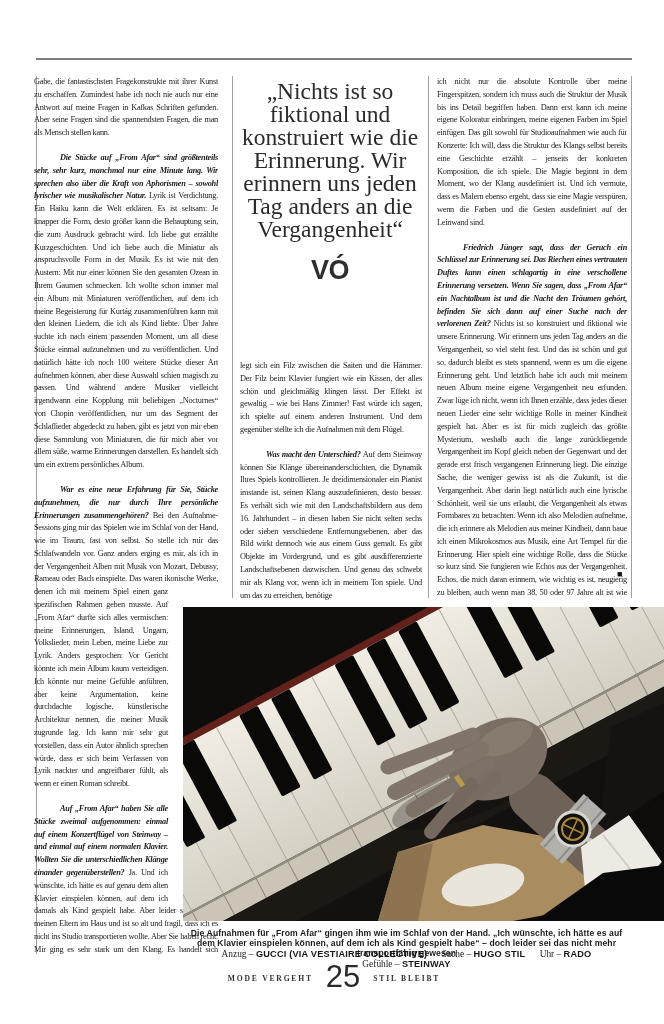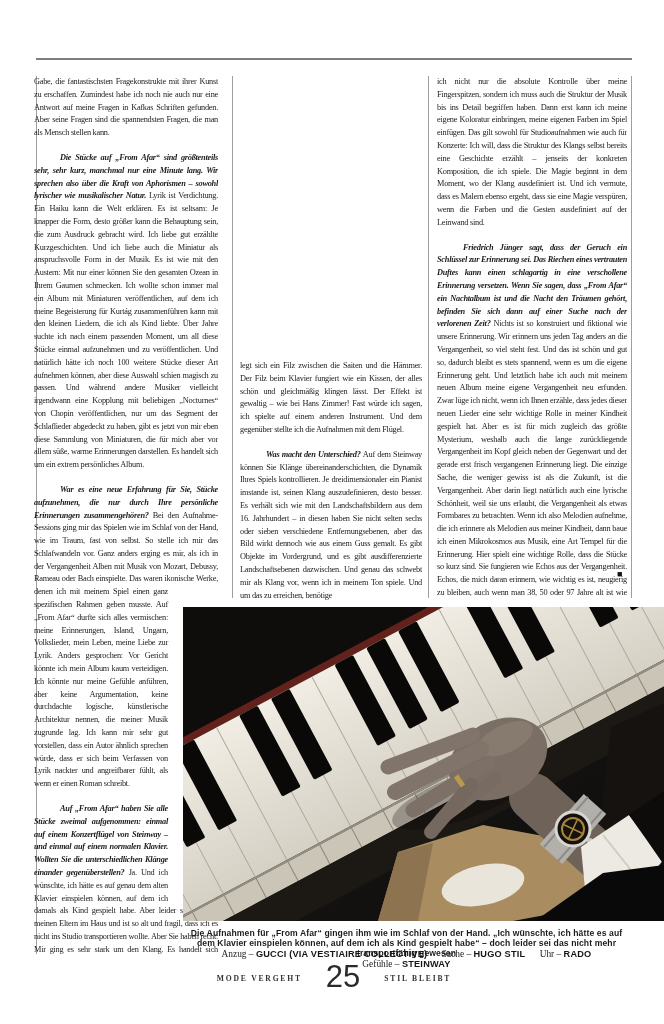--- a/index.html
+++ b/index.html
@@ -38,21 +38,21 @@
   .caption { position:absolute; left:183px; top:929px; width:447px; text-align:center;
              font-family:"Liberation Sans",sans-serif; font-weight:700; font-size:8.6px;
              line-height:9.8px; letter-spacing:0.1px; color:#1b1b1b; }
   .credits { position:absolute; left:183px; top:949px; width:447px; text-align:center; font-size:9.4px; }
   .credit { margin:0 6px; white-space:nowrap; }
   .credit-label { font-family:"Liberation Serif",serif; color:#222; }
   .credit-brand { font-family:"Liberation Sans",sans-serif; font-weight:700; font-size:9.2px;
                   letter-spacing:0.2px; color:#161616; }
 
   .page-footer { position:absolute; left:36px; top:963px; width:596px; display:flex;
-                 justify-content:center; align-items:center; gap:24px;text-align:right; }
+                 justify-content:center; align-items:center; gap:13px;text-align:right; }
   .motto { font-size:7.6px; font-weight:700; letter-spacing:1.8px; color:#333; }
   .pagenum { font-family:Liberation Sans, sans-serif; font-size:31px; line-height:1; color:#2a2a2a;
              transform:translateY(-2px); }
 
   .end-mark { position:absolute; left:617px; top:569px; font-size:9px; color:#111; }
 </style>
 </head>
 <body>
 
 <div class="page">
@@ -65,20 +65,22 @@
   <div class="vline vl-d"></div>
 
   <section class="col col-left">
     <p class="para"><span>Gabe, die fantastischsten Fragekonstrukte mit ihrer Kunst zu erschaffen. Zumindest habe ich noch nie auch nur eine Antwort auf meine Fragen in Kafkas Schriften gefunden. Aber seine Fragen sind die spannendsten Fragen, die man als Mensch stellen kann.</span></p>
     <p class="para indent"><span class="q">Die Stücke auf „From Afar“ sind größtenteils sehr, sehr kurz, manchmal nur eine Minute lang. Wir sprechen also über die Kraft von Aphorismen – sowohl lyrischer wie musikalischer Natur. </span><span>Lyrik ist Verdichtung. Ein Haiku kann die Welt erklären. Es ist seltsam: Je knapper die Form, desto größer kann die Behauptung sein, die zum Ausdruck gebracht wird. Ich liebe gut erzählte Kurzgeschichten. Und ich liebe auch die Miniatur als anspruchsvolle Form in der Musik. Es ist wie mit den Austern: Mit nur einer können Sie den gesamten Ozean in Ihrem Gaumen schmecken. Ich wollte schon immer mal ein Album mit Miniaturen veröffentlichen, auf dem ich meine Begeisterung für Kurtág zusammenführen kann mit den kleinen Liedern, die ich als Kind liebte. Über Jahre suchte ich nach einem passenden Moment, um all diese Stücke einmal aufzunehmen und zu veröffentlichen. Und natürlich hätte ich noch 100 weitere Stücke dieser Art aufnehmen können, aber diese Auswahl schien magisch zu passen. Und während andere Musiker vielleicht irgendwann eine Kopplung mit beliebigen „Nocturnes“ von Chopin veröffentlichen, nur um das Segment der Schlaflieder abgedeckt zu haben, gibt es jetzt von mir eben diese Sammlung von Miniaturen, die für mich aber vor allem süße, warme Erinnerungen darstellen. Es handelt sich um ein extrem persönliches Album.</span></p>
     <p class="para indent"><span class="q">War es eine neue Erfahrung für Sie, Stücke aufzunehmen, die nur durch Ihre persönliche Erinnerungen zusammengehören? </span><span>Bei den Aufnahme-Sessions ging mir das Spielen wie im Schlaf von der Hand, wie im Traum, fast von selbst. So stelle ich mir das Schlafwandeln vor. Ganz anders erging es mir, als ich in der Vergangenheit Alben mit Musik von Mozart, Debussy, Rameau oder Bach einspielte. Das waren ikonische Werke, denen ich</span><span class="wrap-spacer"></span><span> mit meinem Spiel einen ganz spezifischen Rahmen geben musste. Auf „From Afar“ durfte sich alles vermischen: meine Erinnerungen, Island, Ungarn, Volkslieder, mein Leben, meine Liebe zur Lyrik. Anders gesprochen: Vor Gericht könnte ich mein Album kaum verteidigen. Ich könnte nur meine Gefühle anführen, aber keine Argumentation, keine durchdachte logische, künstlerische Architektur nennen, die meiner Musik zugrunde lag. Ich kann mir sehr gut vorstellen, dass ein Autor ähnlich sprechen würde, dass er sich beim Verfassen von Lyrik nackter und angreifbarer fühlt, als wenn er einen Roman schreibt.</span></p>
     <p class="para indent"><span class="q">Auf „From Afar“ haben Sie alle Stücke zweimal aufgenommen: einmal auf einem Konzertflügel von Steinway – und einmal auf einem normalen Klavier. Wollten Sie die unterschiedlichen Klänge einander gegenüberstellen? </span><span>Ja. Und ich wünschte, ich hätte es auf genau dem alten Klavier einspielen können, auf dem ich damals als Kind gespielt habe. Aber leider steht es bei meinen Eltern im Haus und ist so alt und fragil, dass ich es nicht ins Studio transportieren wollte. Aber Sie haben recht: Mir ging es sehr stark um den Klang. Es handelt sich übrigens nicht um ein gewöhnliches Klavier, sondern ich wählte eins von Kawai, dessen Hämmer mit Filz präpariert sind. Man kann das mittlere Pedal einhaken, dann</span></p>
   </section>
 
   <section class="quote-block">
+    <div class="pull-quote">„Nichts ist so fiktional und konstruiert wie die Erinnerung. Wir erinnern uns jeden Tag anders an die Vergangenheit“</div>
+    <div class="monogram">VÓ</div>
   </section>
 
   <section class="col col-mid">
     <p class="para"><span>legt sich ein Filz zwischen die Saiten und die Hämmer. Der Filz beim Klavier fungiert wie ein Kissen, der alles schön und gleichmäßig klingen lässt. Der Effekt ist gewaltig – wie bei Hans Zimmer! Fast würde ich sagen, ich spielte auf einem anderen Instrument. Und dem gegenüber stellte ich die Aufnahmen mit dem Flügel.</span></p>
     <p class="para indent"><span class="q">Was macht den Unterschied? </span><span>Auf dem Steinway können Sie Klänge übereinanderschichten, die Dynamik Ihres Spiels kontrollieren. Je dreidimensionaler ein Pianist imstande ist, seinen Klang auszudefinieren, desto besser. Es verhält sich wie mit den Landschaftsbildern aus dem 16. Jahrhundert – in diesen haben Sie nicht selten sechs oder sieben verschiedene Entfernungsebenen, aber das Bild wirkt dennoch wie aus einem Guss gemalt. Es gibt Objekte im Vordergrund, und es gibt ausdifferenzierte Landschaftsebenen dazwischen. Und genau das schwebt mir als Klang vor, wenn ich in meinem Ton spiele. Und um das zu erreichen, benötige</span></p>
   </section>
 
   <section class="col col-right">
     <p class="para"><span>ich nicht nur die absolute Kontrolle über meine Fingerspitzen, sondern ich muss auch die Struktur der Musik bis ins Detail begriffen haben. Dann erst kann ich meine eigene Koloratur einbringen, meine eigenen Farben im Spiel einfügen. Das gilt sowohl für Studioaufnahmen wie auch für Konzerte: Ich will, dass die Struktur des Klangs selbst bereits eine Geschichte erzählt – jenseits der konkreten Komposition, die ich spiele. Die Magie beginnt in dem Moment, wo der Klang ausdefiniert ist. Und ich vermute, dass es Malern ebenso ergeht, dass sie eine Magie verspüren, wenn die Farben und die Gesten ausdefiniert auf der Leinwand sind.</span></p>
     <p class="para indent"><span class="q">Friedrich Jünger sagt, dass der Geruch ein Schlüssel zur Erinnerung sei. Das Riechen eines vertrauten Duftes kann einen schlagartig in eine verschollene Erinnerung versetzen. Wenn Sie sagen, dass „From Afar“ ein Nachtalbum ist und die Nacht den Träumen gehört, befinden Sie sich dann auf einer Suche nach der verlorenen Zeit? </span><span>Nichts ist so konstruiert und fiktional wie unsere Erinnerung. Wir erinnern uns jeden Tag anders an die Vergangenheit, so viel steht fest. Und das ist schön und gut so, dadurch bleibt es stets spannend, wenn es um die eigene Erinnerung geht. Und letztlich habe ich auch mit meinem neuen Album meine eigene Vergangenheit neu erfunden. Zwar lüge ich nicht, wenn ich Ihnen erzähle, dass jedes dieser neuen Lieder eine sehr wichtige Rolle in meiner Kindheit gespielt hat. Aber es ist für mich zugleich das größte Mysterium, weshalb auch die lange zurückliegende Vergangenheit im Kopf gleich neben der Gegenwart und der gerade erst frisch vergangenen Erinnerung liegt. Die einzige Sache, die weniger gewiss ist als die Zukunft, ist die Vergangenheit. Aber darin liegt natürlich auch eine lyrische Schönheit, weil sie uns erlaubt, die Vergangenheit als etwas Formbares zu betrachten. Wenn ich also Melodien aufnehme, die ich erinnere als Melodien aus meiner Kindheit, dann baue ich einen Mikrokosmos aus Musik, eine Art Tempel für die Erinnerung. Hier spielt eine wichtige Rolle, dass die Stücke so kurz sind. Sie fungieren wie Echos aus der Vergangenheit. Echos, die mich daran erinnern, wie wichtig es ist, neugierig zu bleiben, auch wenn man 38, 50 oder 97 Jahre alt ist wie György Kurtág.</span></p>

